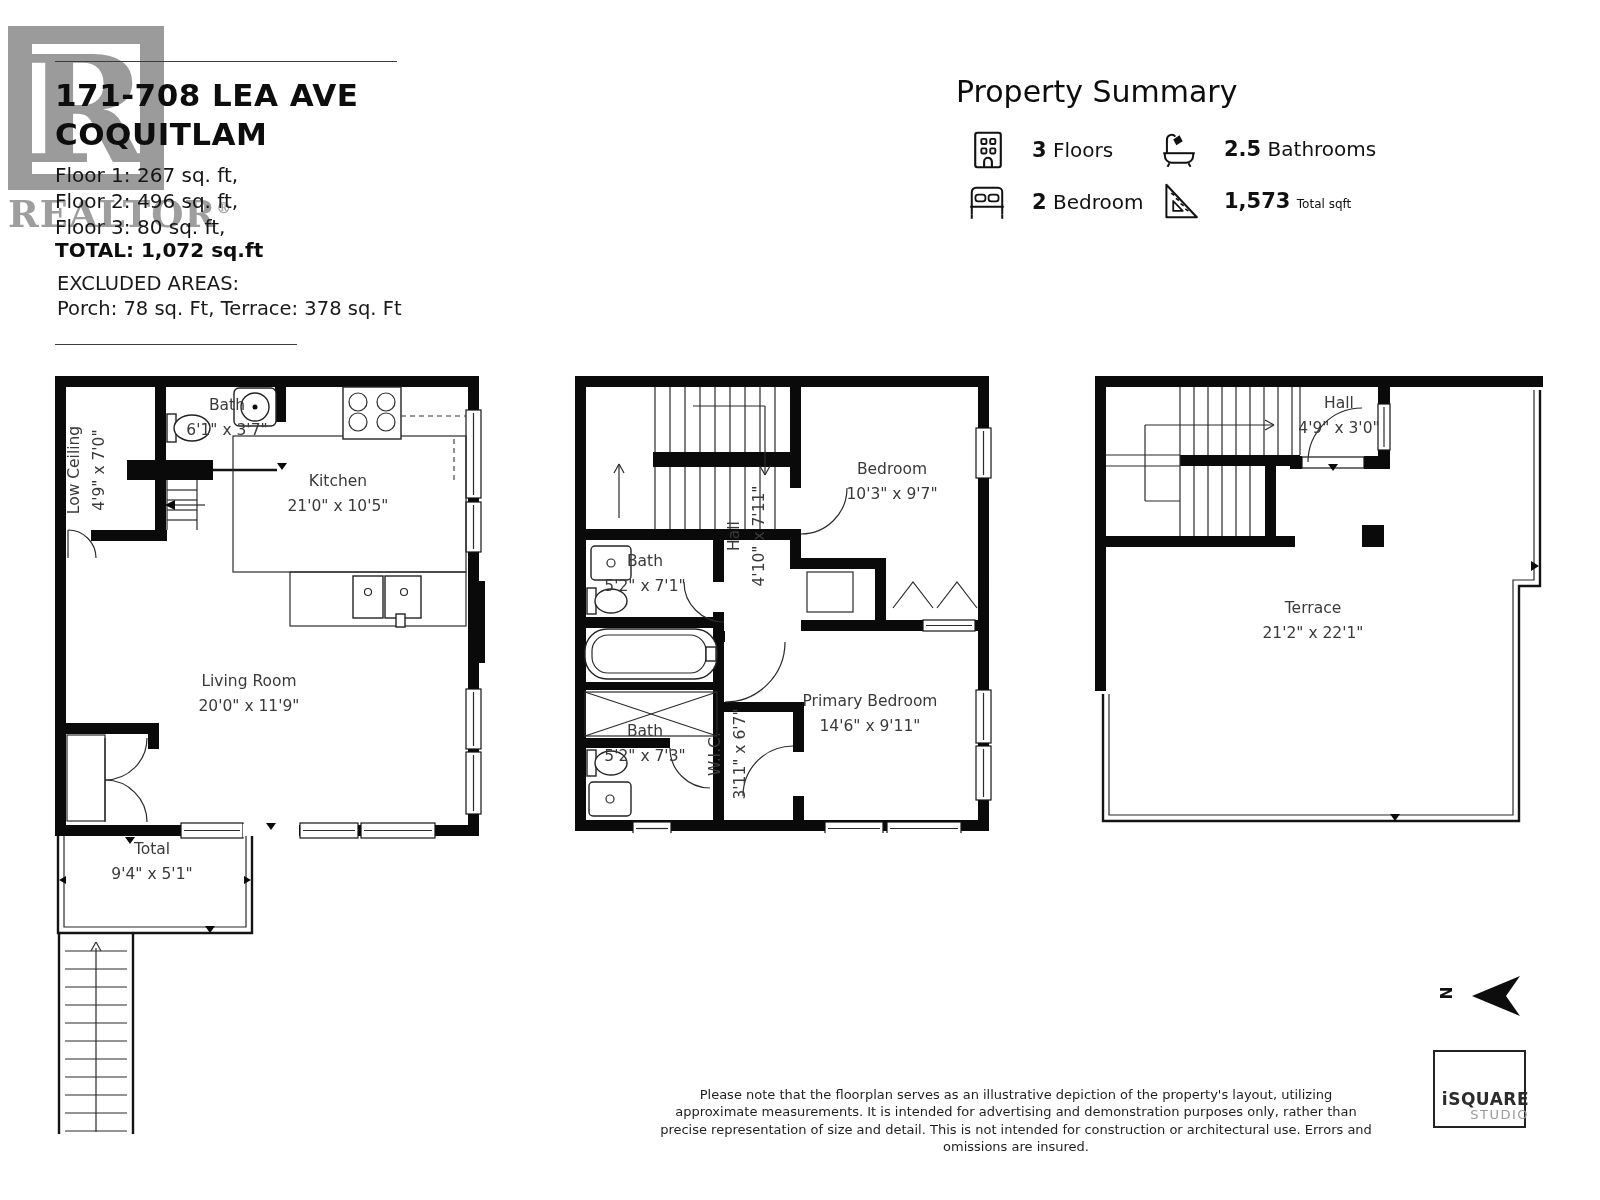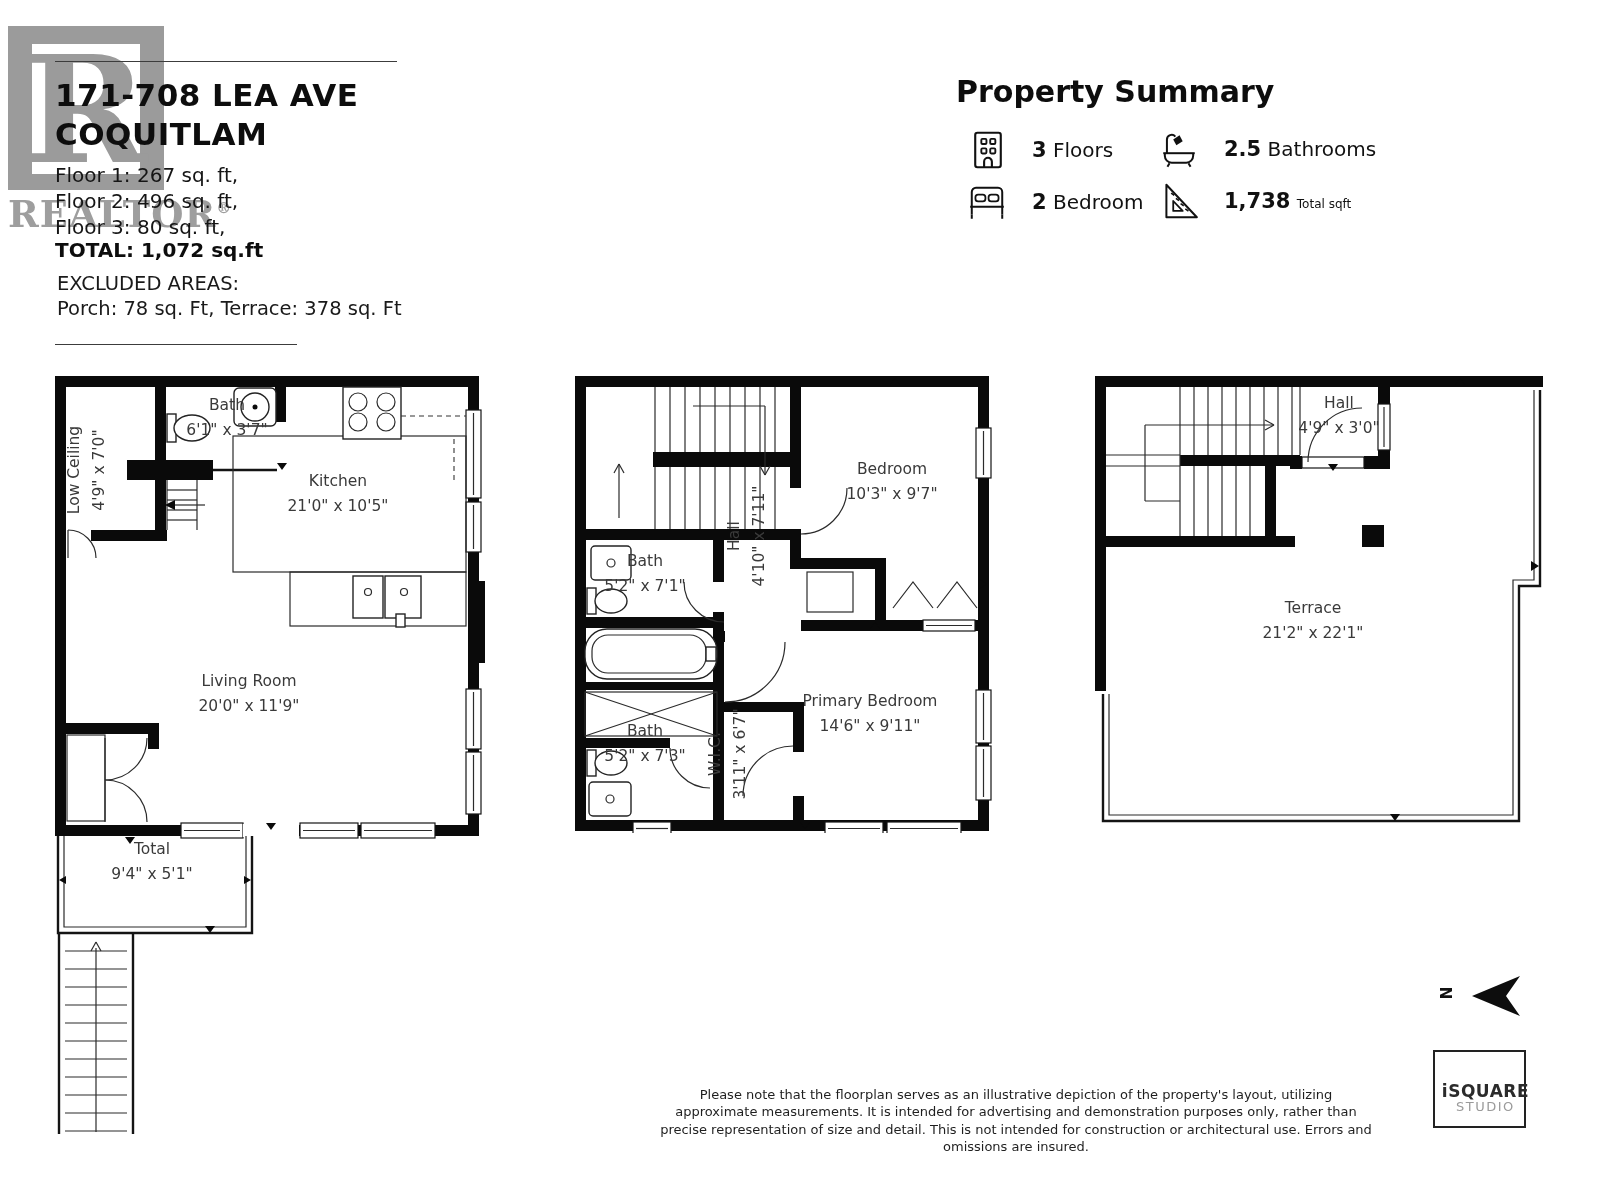--- a/index.html
+++ b/index.html
@@ -17,21 +17,21 @@
   
   .rule{position:absolute;height:0;border-top:1.6px solid #3c3c3c;z-index:2;}
   .hdr{position:absolute;z-index:2;}
   .addr{left:55px;top:76px;font-size:31px;font-weight:bold;letter-spacing:.5px;line-height:1.25;color:#0d0d0d;}
   .floorline{font-size:20px;line-height:26px;color:#151515;}
   .floorlines{left:55px;top:162px;}
   .totalline{left:55px;top:238px;font-size:20px;font-weight:bold;color:#0d0d0d;}
   .excl1{left:57px;top:272px;font-size:19.5px;color:#1a1a1a;}
   .excl2{left:57px;top:297px;font-size:19.5px;color:#1a1a1a;}
   
-  .ps-title{position:absolute;left:956px;top:74px;font-size:30px;font-weight:bold;color:#0d0d0d;z-index:2;}
+  .ps-title{position:absolute;left:956px;top:74px;font-size:30px;font-weight:normal;color:#0d0d0d;z-index:2;}
   .ps-item{position:absolute;display:flex;align-items:center;gap:24px;z-index:2;}
   .ps-item svg{flex:0 0 auto;}
   .ps-text{font-size:20px;color:#111;white-space:nowrap;}
   .ps-text b{font-size:21px;}
   .ps-text .small{font-size:12px;}
   
   .plan{position:absolute;z-index:1;}
   .plan svg{position:absolute;left:0;top:0;}
   .w{fill:#0a0a0a;}
   .tl{fill:none;stroke:#2b2b2b;stroke-width:1.2;}
@@ -41,21 +41,21 @@
   .mk{fill:#0a0a0a;stroke:none;}
   .ds{fill:none;stroke:#333;stroke-width:1.1;stroke-dasharray:5 4;}
   .room-label{position:absolute;transform:translate(-50%,-50%);text-align:center;white-space:nowrap;
               font-size:15.5px;line-height:1.6;color:#3a3a3a;z-index:3;}
   .room-label.rot{transform:translate(-50%,-50%) rotate(-90deg);}
   
   .compass{position:absolute;left:1468px;top:973px;z-index:2;}
   .compass-n{position:absolute;left:1441px;top:984px;font-size:15px;font-weight:bold;color:#111;
              transform:rotate(-90deg);z-index:2;}
   .logo{position:absolute;left:1433px;top:1050px;width:89px;height:74px;border:2px solid #222;z-index:2;}
-  .logo-text{position:absolute;right:-5px;bottom:12px;text-align:center;line-height:1.05;}
+  .logo-text{position:absolute;right:-5px;bottom:4px;text-align:right;line-height:1.05;}
   .logo-line1{font-size:17px;font-weight:bold;color:#2b2b2b;letter-spacing:.5px;}
   .logo-line2{font-size:13px;color:#9a9a9a;letter-spacing:1.5px;}
   .disclaimer{position:absolute;left:660px;top:1086px;width:712px;text-align:center;
               font-size:13px;line-height:1.33;color:#1f1f1f;z-index:2;}
 </style>
 </head>
 <body>
 
 <div class="page">
 
@@ -116,21 +116,21 @@
     </svg>
     <div class="ps-text"><b>2</b> <span>Bedroom</span></div>
   </div>
 
   <div class="ps-item" style="left:1158px;top:180px;">
     <svg width="42" height="42" viewBox="0 0 40 40">
       <path d="M8 4.5 V35.5 H37 Z" fill="none" stroke="#111" stroke-width="1.9" stroke-linejoin="round"></path>
       <path d="M14.5 20 V29.5 H23.5 Z" fill="none" stroke="#111" stroke-width="1.7" stroke-linejoin="round"></path>
       <path d="M12.5 12.5 l3 2 M17 17.5 l3 2 M21.5 22.5 l3 2 M26 27.5 l3 2" stroke="#111" stroke-width="1.5"></path>
     </svg>
-    <div class="ps-text"><b>1,738</b> <span class="small">Total sqft</span></div>
+    <div class="ps-text"><b>1,573</b> <span class="small">Total sqft</span></div>
   </div>
 
   <div class="plan" style="left:55px;top:376px;width:430px;height:762px;">
     <svg width="430" height="762" viewBox="0 0 430 762">
       <g>
         <rect class="w" x="0" y="0" width="424" height="11"></rect>
         <rect class="w" x="0" y="0" width="11" height="460"></rect>
         <rect class="w" x="413" y="0" width="11" height="449"></rect>
         <rect class="w" x="0" y="449" width="424" height="11"></rect>
         <rect class="w" x="413" y="205" width="17" height="82"></rect>

